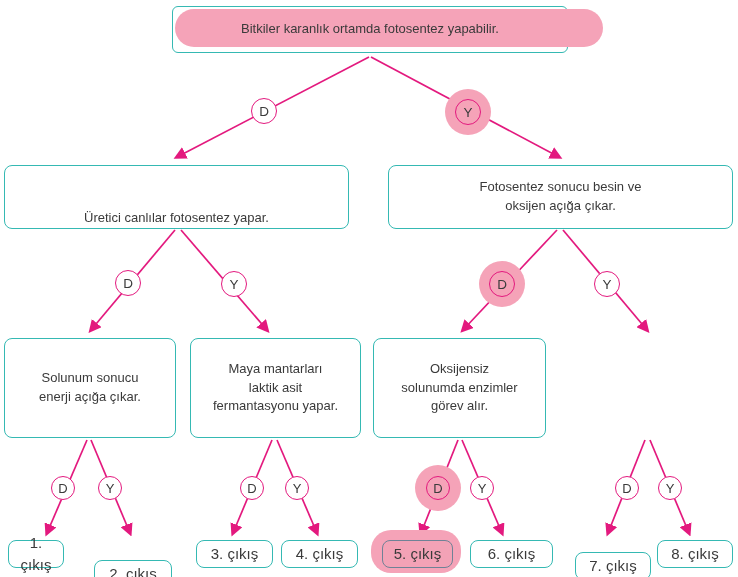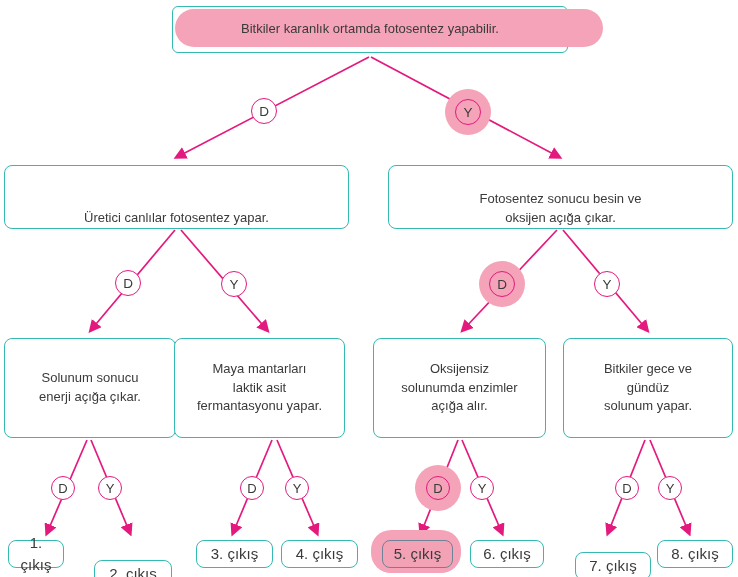--- a/index.html
+++ b/index.html
@@ -124,21 +124,21 @@
   <div class="decision" style="left:251px; top:98px;">
       <span>D</span>
     </div>
   <div class="decision hl" style="left:455px; top:99px;">
       <span>Y</span>
     </div>
 
   <div class="node" style="left:4px;   top:165px; width:345px; height:64px;align-items:flex-end;">
     <div class="txt">Üretici canlılar fotosentez yapar.</div>
   </div>
-  <div class="node" style="left:388px; top:165px; width:345px; height:64px;align-items:flex-end;">
+  <div class="node" style="left:388px; top:165px; width:345px; height:64px;">
     <div class="txt">Fotosentez sonucu besin ve
 oksijen açığa çıkar.</div>
   </div>
 
   <div class="decision" style="left:115px; top:270px;">
       <span>D</span>
     </div>
   <div class="decision" style="left:221px; top:271px;">
       <span>Y</span>
     </div>
@@ -146,34 +146,29 @@
       <span>D</span>
     </div>
   <div class="decision" style="left:594px; top:271px;">
       <span>Y</span>
     </div>
 
   <div class="node" style="left:4px;   top:338px; width:172px; height:100px;">
     <div class="txt">Solunum sonucu
 enerji açığa çıkar.</div>
   </div>
-  <div class="node" style="left:174px; top:338px; width:171px; height:100px;">
+  <div class="node" style="left:190px; top:338px; width:171px; height:100px;">
     <div class="txt">Maya mantarları
 laktik asit
 fermantasyonu yapar.</div>
   </div>
   <div class="node" style="left:373px; top:338px; width:173px; height:100px;">
     <div class="txt">Oksijensiz
 solunumda enzimler
-açığa alır.</div>
-  </div>
-  <div class="node" style="left:563px; top:338px; width:170px; height:100px;">
-    <div class="txt">Bitkiler gece ve
-gündüz
-solunum yapar.</div>
+görev alır.</div>
   </div>
 
   <div class="decision small" style="left:51px;  top:476px;">
       <span>D</span>
     </div>
   <div class="decision small" style="left:98px;  top:476px;">
       <span>Y</span>
     </div>
   <div class="decision small" style="left:240px; top:476px;">
       <span>D</span>
@@ -202,21 +197,21 @@
     </div>
   <div class="node exit-box" style="left:196px; top:540px; width:77px; height:28px;">
       <div class="txt">3. çıkış</div>
     </div>
   <div class="node exit-box" style="left:281px; top:540px; width:77px; height:28px;align-items:center;">
       <div class="txt">4. çıkış</div>
     </div>
   <div class="node exit-box hl" style="left:382px; top:540px; width:71px; height:28px;">
       <div class="txt">5. çıkış</div>
     </div>
-  <div class="node exit-box" style="left:470px; top:540px; width:74px; height:28px;">
+  <div class="node exit-box" style="left:470px; top:540px; width:83px; height:28px;">
       <div class="txt">6. çıkış</div>
     </div>
   <div class="node exit-box" style="left:575px; top:540px; width:76px; height:28px;margin-top:12px;">
       <div class="txt">7. çıkış</div>
     </div>
   <div class="node exit-box" style="left:657px; top:540px; width:76px; height:28px;">
       <div class="txt">8. çıkış</div>
     </div>
 
 </div>

